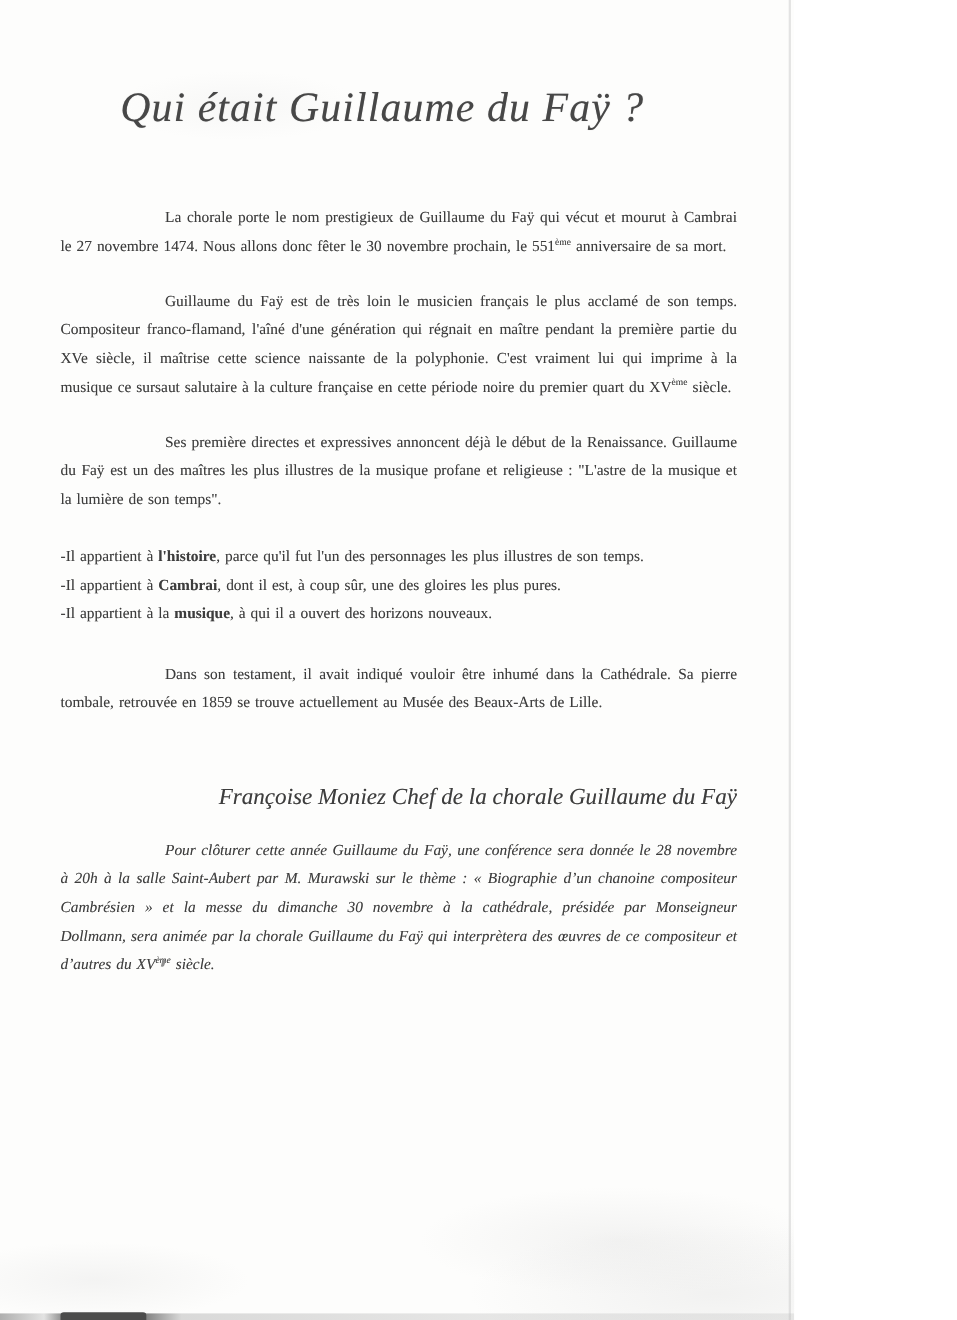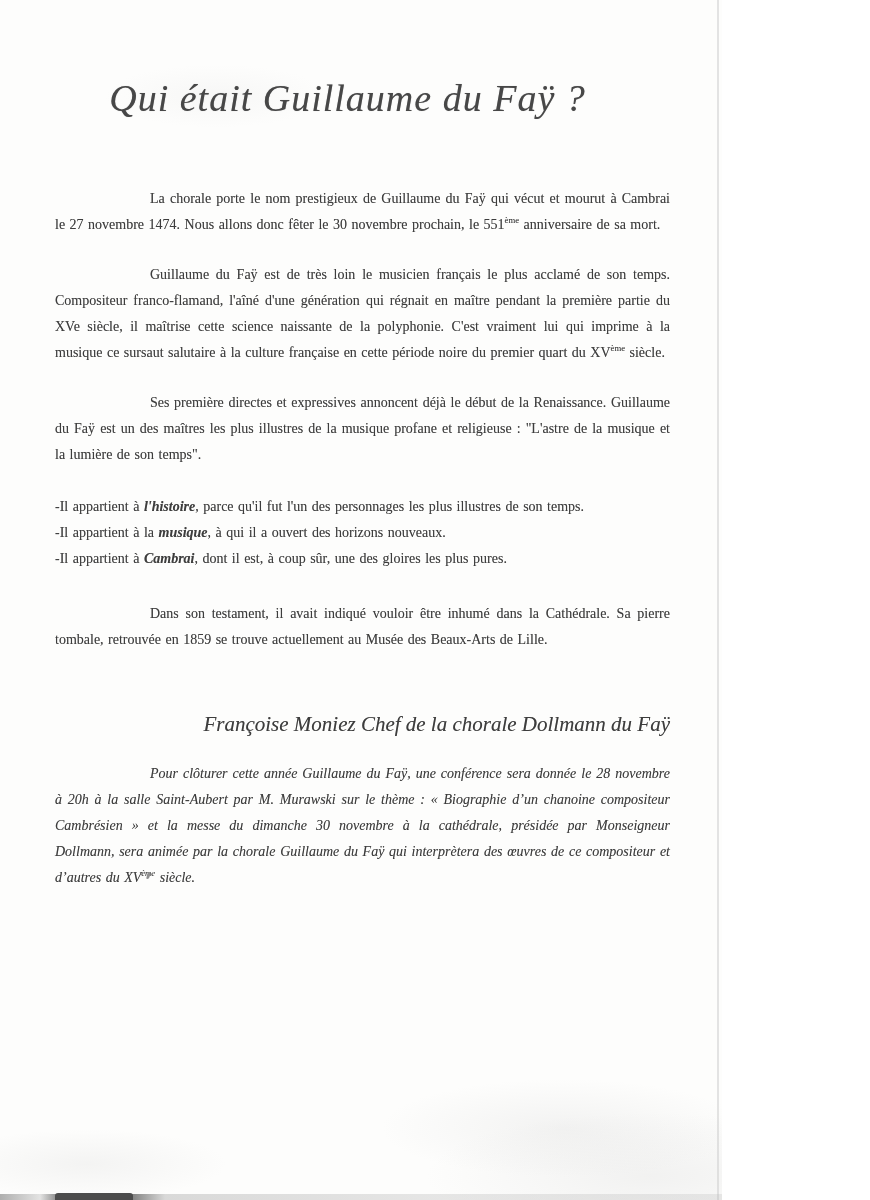--- a/index.html
+++ b/index.html
@@ -64,21 +64,21 @@
 
   .para-conference {
     font-style: italic;
   }
 
   .para sup, .para-conference sup {
     font-size: 0.62em;
     line-height: 0;
   }
 
-  .seg-bold { font-weight: bold; font-style: italic; }
+  .seg-bold { font-weight: bold; }
 
   
   .bottom-strip {
     position: absolute;
     left: 0; right: 0; bottom: 0;
     height: 6px;
     background: linear-gradient(to right,
       rgba(110,110,110,0.55) 0px,
       rgba(150,150,150,0.25) 40px,
       rgba(70,70,70,0.70) 60px,
@@ -127,27 +127,27 @@
     <h1 class="doc-title">Qui était Guillaume du Faÿ ?</h1>
 
     <p class="para indent para-intro"><span>La chorale porte le nom prestigieux de Guillaume du Faÿ qui vécut et mourut à Cambrai le 27 novembre 1474. Nous allons donc fêter le 30 novembre prochain, le 551</span><sup>ème</sup><span> anniversaire de sa mort.</span></p>
 
     <p class="para indent"><span>Guillaume du Faÿ est de très loin le musicien français le plus acclamé de son temps. Compositeur franco-flamand, l'aîné d'une génération qui régnait en maître pendant la première partie du XVe siècle, il maîtrise cette science naissante de la polyphonie. C'est vraiment lui qui imprime à la musique ce sursaut salutaire à la culture française en cette période noire du premier quart du XV</span><sup>ème</sup><span> siècle.</span></p>
 
     <p class="para indent"><span>Ses première directes et expressives annoncent déjà le début de la Renaissance. Guillaume du Faÿ est un des maîtres les plus illustres de la musique profane et religieuse : "L'astre de la musique et la lumière de son temps".</span></p>
 
     <div class="list-block">
       <p class="para"><span>-Il appartient à </span><span class="seg-bold">l'histoire</span><span>, parce qu'il fut l'un des personnages les plus illustres de son temps.</span></p>
+      <p class="para"><span>-Il appartient à </span><span class="seg-bold">Cambrai</span><span>, dont il est, à coup sûr, une des gloires les plus pures.</span></p>
       <p class="para"><span>-Il appartient à la </span><span class="seg-bold">musique</span><span>, à qui il a ouvert des horizons nouveaux.</span></p>
-      <p class="para"><span>-Il appartient à </span><span class="seg-bold">Cambrai</span><span>, dont il est, à coup sûr, une des gloires les plus pures.</span></p>
     </div>
 
     <p class="para indent para-testament"><span>Dans son testament, il avait indiqué vouloir être inhumé dans la Cathédrale. Sa pierre tombale, retrouvée en 1859 se trouve actuellement au Musée des Beaux-Arts de Lille.</span></p>
 
-    <p class="signature">Françoise Moniez Chef de la chorale Dollmann du Faÿ</p>
+    <p class="signature">Françoise Moniez Chef de la chorale Guillaume du Faÿ</p>
 
     <p class="para indent para-conference"><span>Pour clôturer cette année Guillaume du Faÿ, une conférence sera donnée le 28 novembre à 20h à la salle Saint-Aubert par M. Murawski sur le thème : « Biographie d’un chanoine compositeur Cambrésien » et la messe du dimanche 30 novembre à la cathédrale, présidée par Monseigneur Dollmann, sera animée par la chorale Guillaume du Faÿ qui interprètera des œuvres de ce compositeur et d’autres du XV</span><sup>ème</sup><span> siècle.</span></p>
 
   </div>
 
   <div class="speck-1"></div>
   <div class="speck-2"></div>
   <div class="right-line"></div>
   <div class="bottom-strip"></div>
   <div class="ink-blob"></div>

